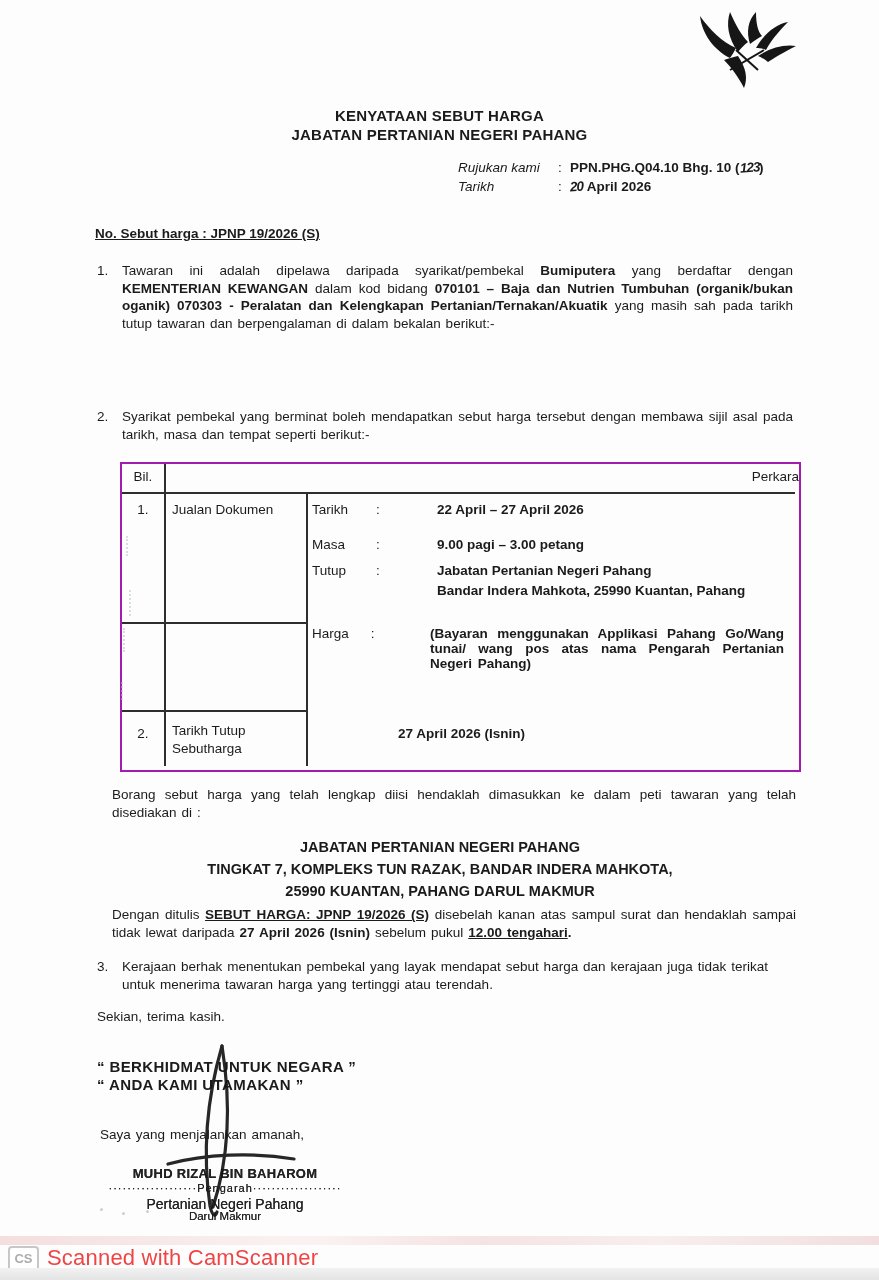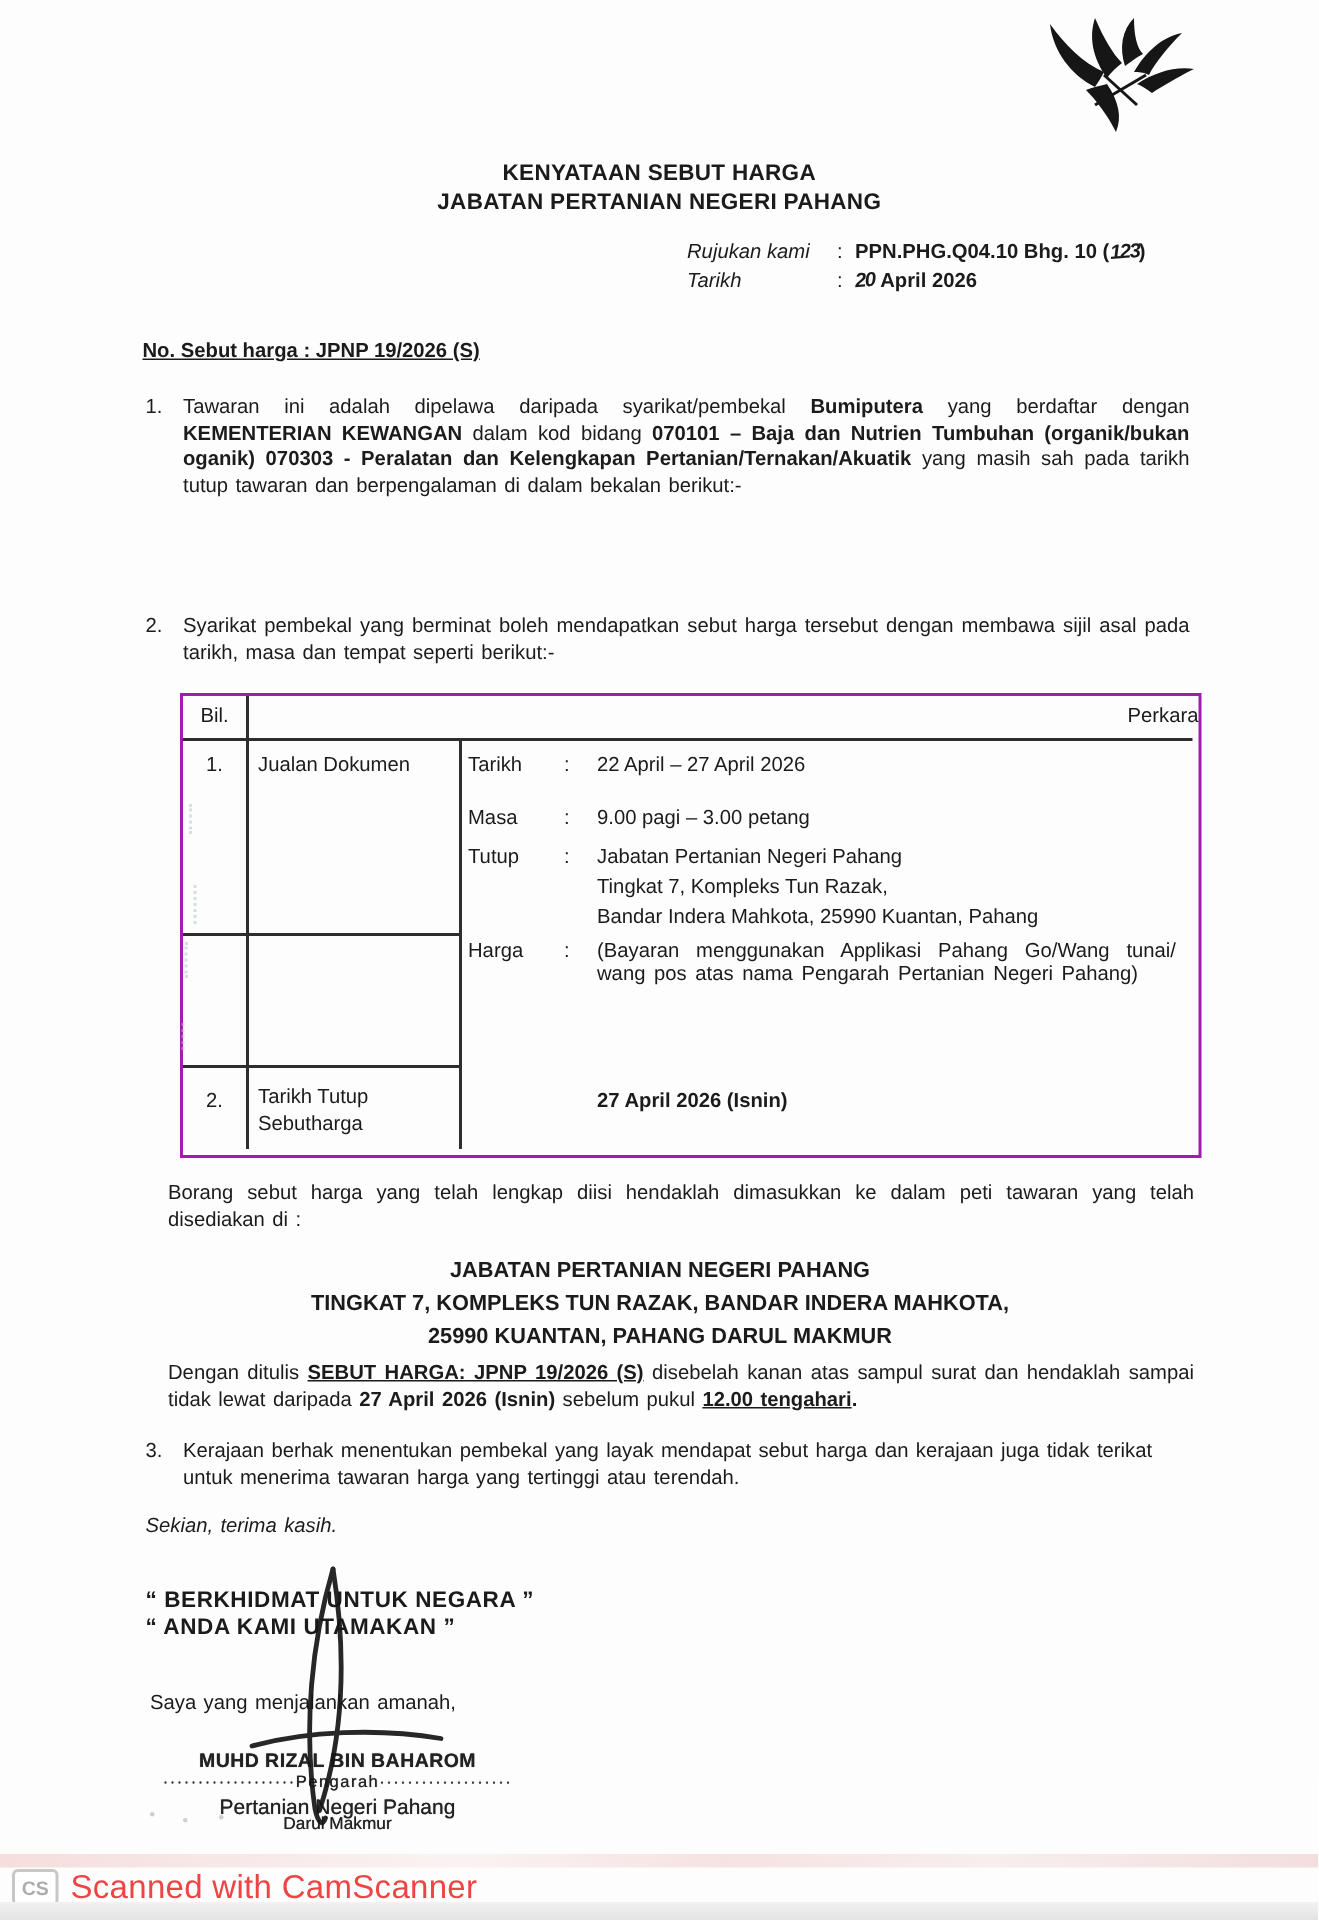--- a/index.html
+++ b/index.html
@@ -30,27 +30,27 @@
   .tline{position:absolute;background:#2e2e2e;}
   .v1{left:42px;top:0;width:2px;height:302px;}
   .v2{left:184px;top:28px;width:2px;height:274px;}
   .hh{left:0;top:28px;width:673px;height:2px;}
   .hm1{left:0;top:158px;width:184px;height:2px;}
   .hm2{left:0;top:246px;width:184px;height:2px;}
   .cell{position:absolute;}
   .drow{position:absolute;left:190px;display:flex;}
   .dlabel{width:64px;}
   .dcolon{width:22px;}
-  .dval{font-weight:normal;}
+  .dval{font-weight:bold;margin-left:39px;}
 
   
   .borang{left:112px;top:786px;width:684px;}
   .address{left:95px;top:836px;width:690px;text-align:center;font-weight:bold;font-size:14.5px;line-height:22px;}
   .dengan{left:112px;top:906px;width:684px;}
-  .sekian{left:97px;top:1008px;font-style:italic;}
+  .sekian{left:97px;top:1008px;}
   .motto{left:97px;font-weight:bold;font-size:15px;letter-spacing:.4px;}
   .saya{left:100px;top:1126px;}
 
   .stamp{color:#222;text-shadow:0 0 .5px #333;}
   .stampname{left:118px;top:1166px;width:214px;text-align:center;font-weight:bold;font-size:13px;letter-spacing:.3px;}
   .stamprole{left:92px;top:1182px;width:266px;text-align:center;font-size:11px;letter-spacing:1px;}
   .stamporg{left:118px;top:1196px;width:214px;text-align:center;font-size:14px;}
   .stamporg2{left:118px;top:1210px;width:214px;text-align:center;font-size:11.5px;}
 
   
@@ -142,21 +142,20 @@
     <div class="drow" style="top:73px;width:472px;">
       <span class="dlabel">Masa</span>
       <span class="dcolon">:</span>
       <span class="dval">9.00 pagi – 3.00 petang</span>
     </div>
     <div class="drow" style="top:97px;width:472px;line-height:20px;">
       <span class="dlabel">Tutup</span>
       <span class="dcolon">:</span>
       <span class="dval">
         <div>Jabatan Pertanian Negeri Pahang</div>
-        <div>Tingkat 7, Kompleks Tun Razak,</div>
         <div>Bandar Indera Mahkota, 25990 Kuantan, Pahang</div>
       </span>
     </div>
     <div class="drow" style="top:162px;width:472px;">
       <span class="dlabel">Harga</span>
       <span class="dcolon">:</span>
       <span class="dval" style="width:386px;">
         <div class="just" style="word-spacing:2px;">(Bayaran menggunakan Applikasi Pahang Go/Wang tunai/ wang pos atas nama Pengarah Pertanian Negeri Pahang)</div>
       </span>
     </div>

